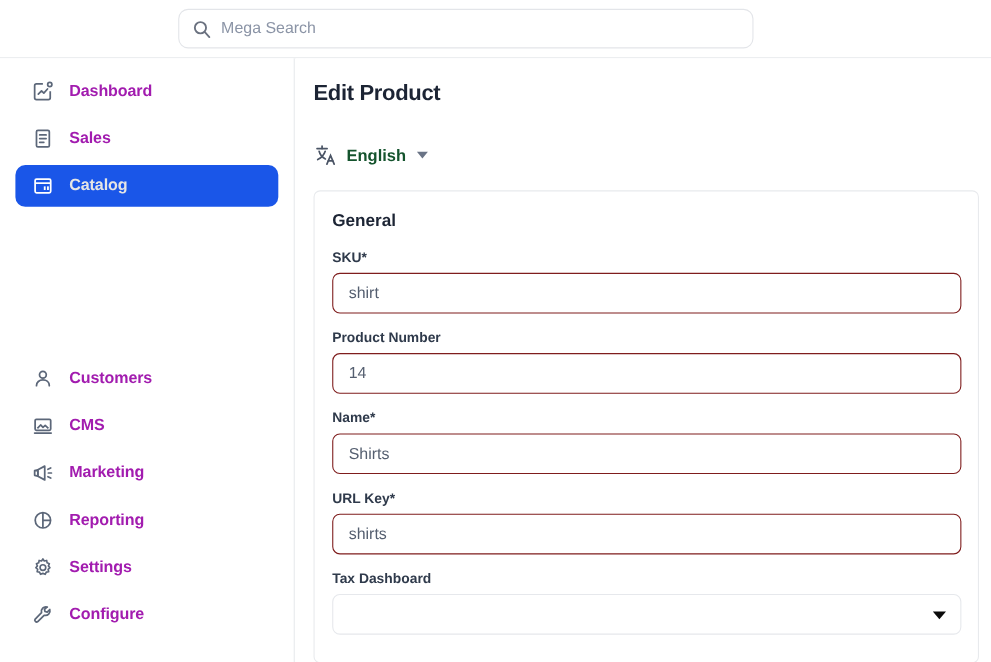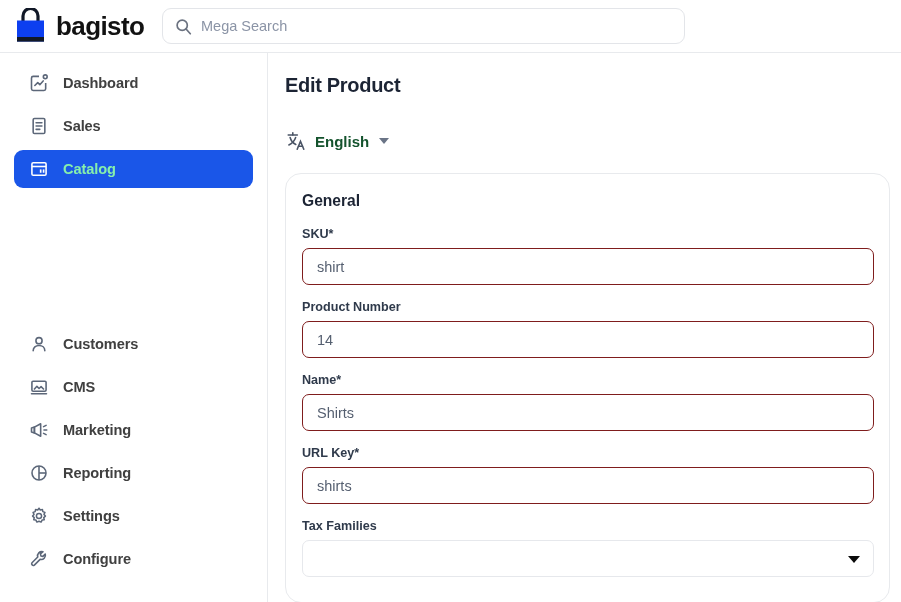--- a/index.html
+++ b/index.html
@@ -62,24 +62,24 @@
     cursor: pointer;
   }
   .nav-item + .nav-item { margin-top: 5px; }
   .nav-icon {
     width: 22px; height: 22px; flex: none;
     display: flex; align-items: center; justify-content: center;
     color: #5c6779;
   }
   .nav-label {
     font-size: 14.6px; font-weight: bold;
-    color: #404040; letter-spacing: -0.1px;
+    color: #a21caf; letter-spacing: -0.1px;
   }
   .nav-item.active { background: #1a56e8; }
-  .nav-item.active .nav-label { color: #86efac; }
+  .nav-item.active .nav-label { color: #e5e5e5; }
   .nav-item.active .nav-icon { color: #ffffff; }
 
   .submenu {
     margin: 0 14px; padding: 9px 0 11px 0;
     background: #f1f2f5;
     border-radius: 0 0 9px 9px;
     margin-top: -9px;
     position: relative; z-index: -1;
     padding-top: 14px;
   }
@@ -116,21 +116,21 @@
     width: 0; height: 0;
     border-left: 5px solid transparent;
     border-right: 5px solid transparent;
     border-top: 6px solid #6a7486;
     margin-left: 2px;
   }
 
   .card {
     margin: 21px 11px 0 16px;
     border: 1px solid #e8eaed;
-    border-radius: 16px;
+    border-radius: 6px;
     background: #fff;
     padding: 18px 16px 32px 16px;
     height: 430px;
   }
   .card-title {
     font-size: 15.6px; font-weight: bold;
     color: #1c2434; margin-bottom: 17px;
   }
   .field { margin-bottom: 15px; }
   .field-label {
@@ -163,28 +163,20 @@
     border-left: 6px solid transparent;
     border-right: 6px solid transparent;
     border-top: 7px solid #0b0b0b;
     pointer-events: none;
   }
 </style>
 </head>
 <body>
 
 <div class="header">
-  <div class="logo-wrap">
-    <svg class="logo-mark" viewBox="0 0 33 36">
-      <path d="M9 13 V8 a7.5 7.5 0 0 1 15 0 V13" fill="none" stroke="#111827" stroke-width="3.2"></path>
-      <rect x="3" y="12.5" width="27" height="21" fill="#0d3ff0"></rect>
-      <rect x="3" y="29" width="27" height="4.6" fill="#111827"></rect>
-    </svg>
-    <span class="logo-text">bagisto</span>
-  </div>
 
   <div class="search-box">
     <svg width="17" height="17" viewBox="0 0 20 20">
       <circle cx="8.5" cy="8.5" r="6" fill="none" stroke="#6b7280" stroke-width="2"></circle>
       <line x1="13" y1="13" x2="18" y2="18.5" stroke="#6b7280" stroke-width="2" stroke-linecap="round"></line>
     </svg>
     <input class="search-input" type="text" placeholder="Mega Search" style="">
   </div>
 </div>
 
@@ -334,21 +326,21 @@
       <label class="field-label">Name*</label>
       <input class="field-input" type="text" value="Shirts" style="">
     </div>
 
     <div class="field">
       <label class="field-label">URL Key*</label>
       <input class="field-input" type="text" value="shirts" style="">
     </div>
 
     <div class="field">
-      <label class="field-label">Tax Families</label>
+      <label class="field-label">Tax Dashboard</label>
       <div class="select-wrap">
         <select class="field-select">
           <option></option>
         </select>
         <span class="select-caret"></span>
       </div>
     </div>
   </div>
 
 </div>

